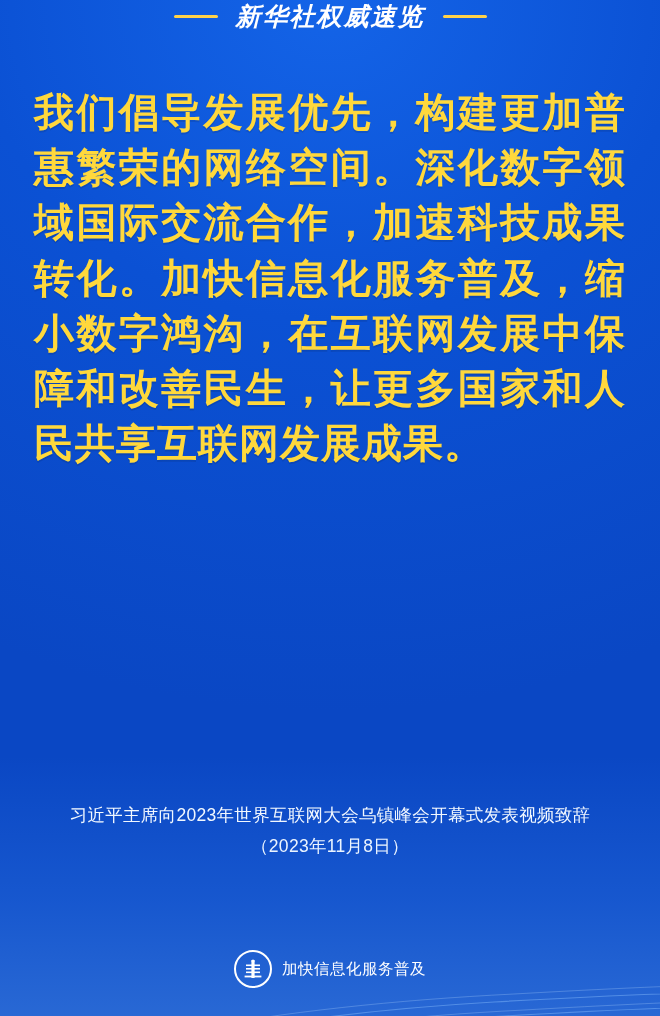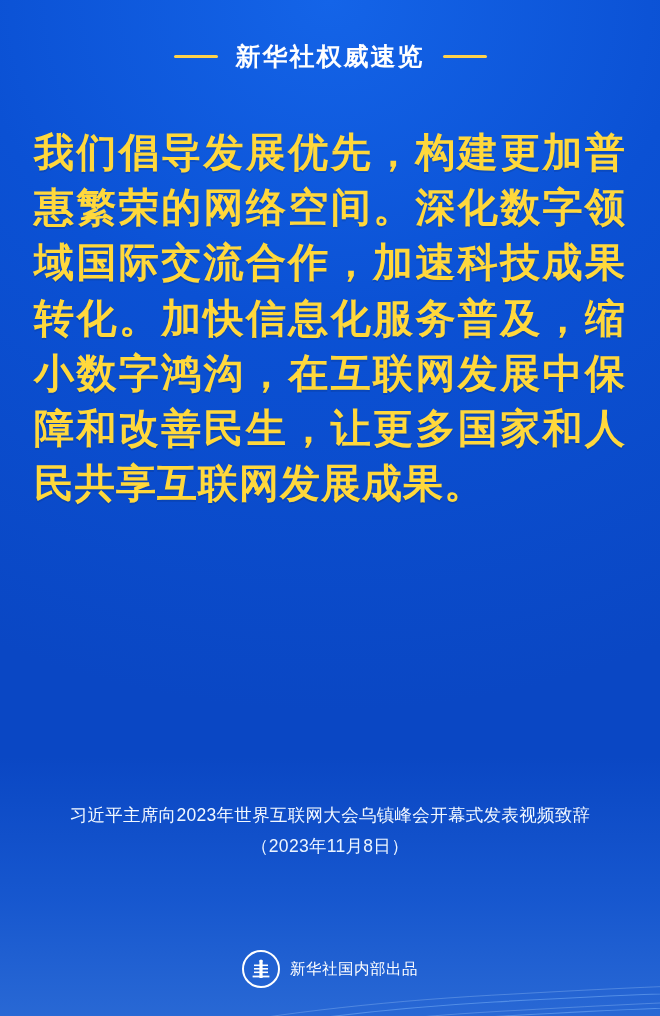--- a/index.html
+++ b/index.html
@@ -35,25 +35,25 @@
     position: absolute;
     left: 0; right: 0; bottom: 0;
     height: 260px;
     background: linear-gradient(180deg, rgba(255,255,255,0) 0%, rgba(80,160,255,0.18) 55%, rgba(120,190,255,0.28) 100%);
     pointer-events: none;
   }
 
   
   .header {
     position: relative;
-    padding-top: 40px;
     display: flex;
     align-items: center;
     justify-content: center;
     gap: 18px;
+    font-style: italic;
   }
   .rule {
     width: 44px;
     height: 3px;
     background: #ffd24a;
     border-radius: 2px;
   }
   .header-title {
     font-size: 25px;
     font-weight: bold;
@@ -165,16 +165,16 @@
     <span class="logo">
       <svg width="22" height="22" viewBox="0 0 22 22" aria-hidden="true">
         <rect x="9.4" y="2" width="3.2" height="18" fill="#ffffff"></rect>
         <rect x="4" y="6.5" width="14" height="1.6" fill="#ffffff"></rect>
         <rect x="4" y="10" width="14" height="1.6" fill="#ffffff"></rect>
         <rect x="4" y="13.5" width="14" height="1.6" fill="#ffffff"></rect>
         <rect x="2.6" y="17.6" width="16.8" height="1.8" fill="#ffffff"></rect>
         <path d="M11 1.2 L13.2 3.4 L8.8 3.4 Z" fill="#ffffff"></path>
       </svg>
     </span>
-    <span class="footer-text">新华社国内部出品</span>
+    <span class="footer-text">加快信息化服务普及</span>
   </div>
 
 </div>
 
 </body></html>

